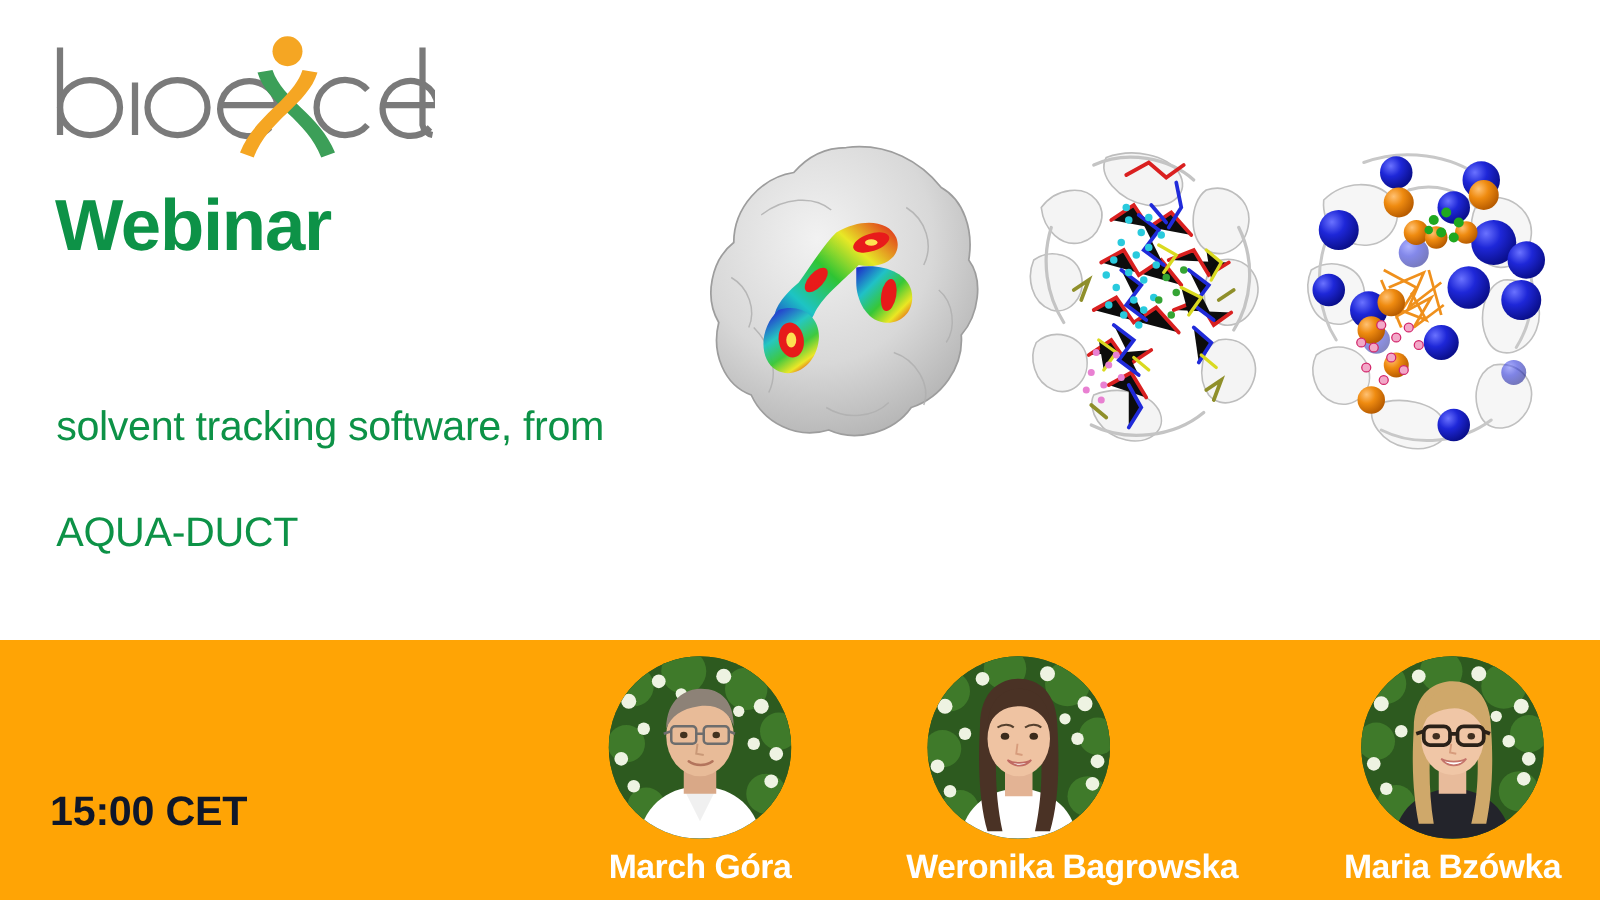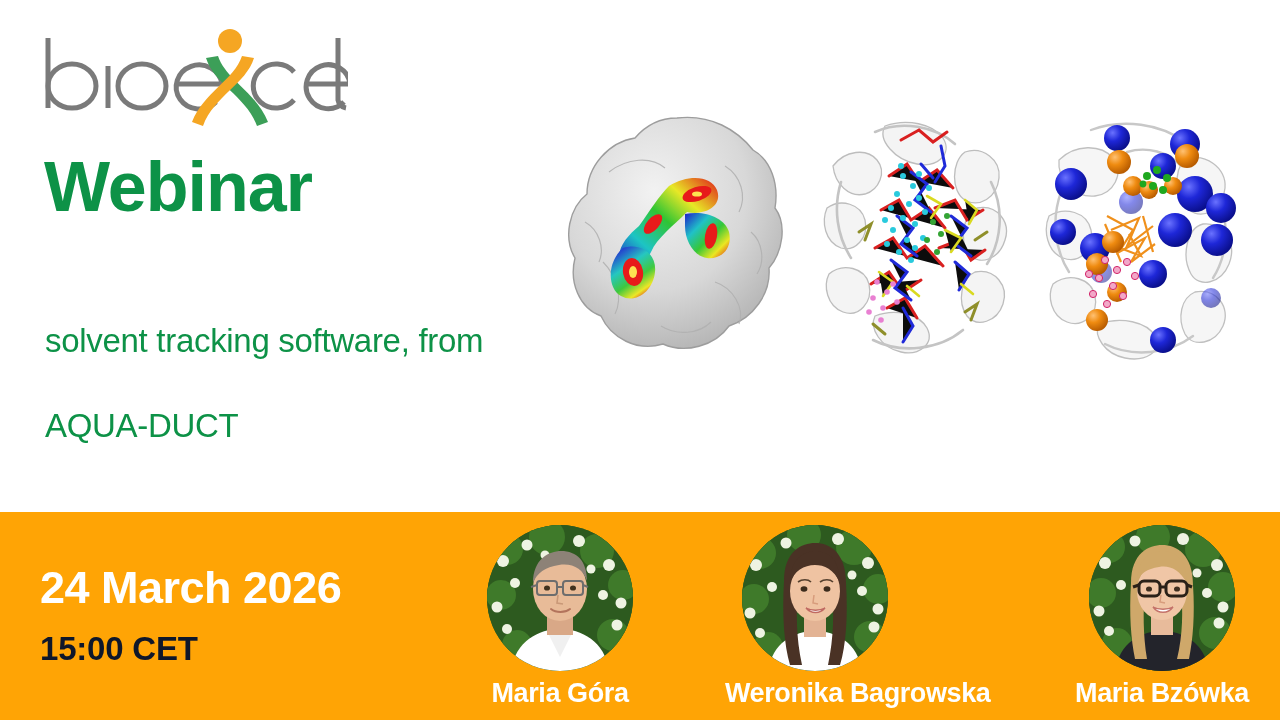--- a/index.html
+++ b/index.html
@@ -11,21 +11,21 @@
   }
   .poster{position:absolute;inset:0;background:#fff;}
 
   
   .logo{position:absolute;left:38px;top:22px;width:310px;height:110px;}
   .logo svg{display:block;}
 
   
   .webinar{
     position:absolute;left:44px;top:152px;
-    font-size:70px;font-weight:bold;color:#0d9247;
+    font-size:58px;font-weight:bold;color:#0d9247;
     letter-spacing:-1px;line-height:1;
   }
   .subtitle{
     position:absolute;left:45px;top:278px;
     font-size:33px;color:#0d9247;line-height:1.28;
     letter-spacing:-0.3px;white-space:pre-line;
   }
   .subtitle div{white-space:nowrap;}
 
   
@@ -362,21 +362,20 @@
           <circle cx="100" cy="164" r="3.6"></circle>
             <circle cx="54" cy="162" r="3.6"></circle>
         </g>
       </svg>
     </div>
 
   </div>
 
   <div class="banner"></div>
 
-  <div class="date">24 March 2026</div>
   <div class="time">15:00 CET</div>
 
   <div class="speakers">
 
     <div class="speaker" style="left:0px;width:180px;">
       <div class="avatar">
         <svg width="146" height="146" viewBox="0 0 146 146">
           <rect width="146" height="146" fill="#2d5a1f"></rect>
           <g fill="#3f7a2a">
             <circle cx="20" cy="24" r="16"></circle>
@@ -419,21 +418,21 @@
               <path d="M96 60 L101 62"></path>
           </g>
           <g fill="#41321f">
             <ellipse cx="60" cy="63" rx="3" ry="2.6"></ellipse>
             <ellipse cx="86" cy="63" rx="3" ry="2.6"></ellipse>
           </g>
           <path d="M64 84 C69 88 78 88 83 84" fill="none" stroke="#b3745c" stroke-width="2" stroke-linecap="round"></path>
           <path d="M71 70 L70 78 L76 79" fill="none" stroke="#c99877" stroke-width="1.6"></path>
         </svg>
       </div>
-      <div class="sname">Maria Góra</div>
+      <div class="sname">March Góra</div>
     </div>
 
     <div class="speaker" style="left:255px;width:180px;">
       <div class="avatar">
         <svg width="146" height="146" viewBox="0 0 146 146">
           <rect width="146" height="146" fill="#2d5a1f"></rect>
           <g fill="#3f7a2a">
             <circle cx="18" cy="28" r="16"></circle>
               <circle cx="62" cy="10" r="17"></circle>
             <circle cx="112" cy="22" r="18"></circle>

